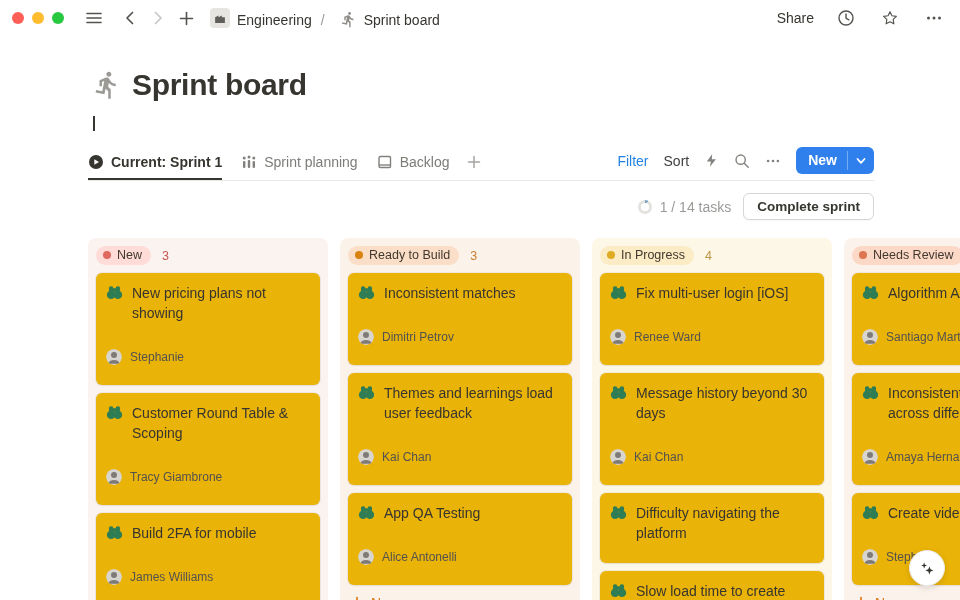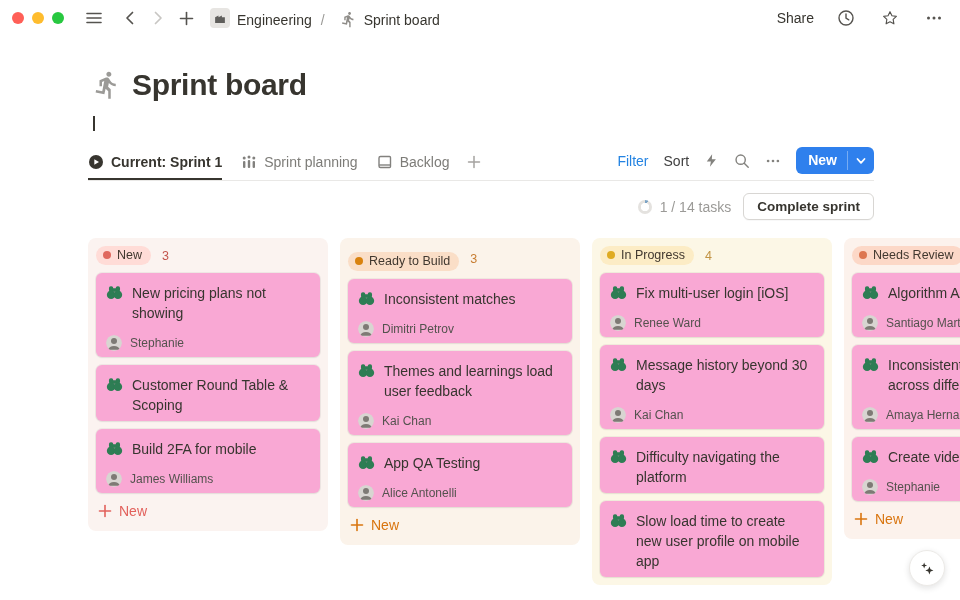--- a/index.html
+++ b/index.html
@@ -49,26 +49,26 @@
   .progress-text { font-size:14px; color:#9b9a97; margin-right:4px; }
   .complete-btn { font-size:13.5px; font-weight:600; color:#37352f; background:#fff; border:1px solid #d8d6d3; border-radius:6px; padding:5px 13px; cursor:pointer; box-shadow:0 1px 1px rgba(15,15,15,.03); }
   
   .board { margin-top:18px; display:flex; gap:12px; align-items:flex-start; }
   .board-column { width:240px; flex:0 0 240px; border-radius:8px; padding:6px 8px 8px 8px; }
   .col-header { display:flex; align-items:center; margin:2px 0 8px 0; }
   .col-pill { display:inline-flex; align-items:center; gap:6px; border-radius:11px; padding:2px 9px 3px 7px; font-size:12.5px; color:#41382f; }
   .col-dot { width:8px; height:8px; border-radius:50%; }
   .col-count { font-size:12.5px; margin-left:11px; }
   .cards { display:flex; flex-direction:column; gap:8px; }
-  .card { background:#f9a8d4; border-radius:6px; padding:10px 12px 6px 10px; cursor:pointer;
+  .card { background:#eab308; border-radius:6px; padding:10px 12px 20px 10px; cursor:pointer;
     box-shadow:0 0 0 1px rgba(15,15,15,.05), 0 1px 2px rgba(15,15,15,.05); }
   .card-title-row { display:flex; gap:9px; }
   .card-icon { flex:0 0 17px; margin-top:1px; }
   .card-title { font-size:14px; line-height:20px; font-weight:500; color:#37352f; }
-  .card-assignee { display:flex; align-items:center; gap:8px; margin-top:12px; }
+  .card-assignee { display:flex; align-items:center; gap:8px; margin-top:26px; }
   .avatar { width:16px; height:16px; border-radius:50%; overflow:hidden; flex:0 0 16px; }
   .assignee-name { font-size:12px; color:#54524e; }
   .add-card { display:flex; align-items:center; gap:7px; margin-top:6px; padding:4px 2px; font-size:14px; background:none; border:none; cursor:pointer; }
   
   .ai-fab { position:absolute; right:15px; bottom:14px; width:36px; height:36px; border-radius:50%; background:#fff; border:1px solid #eceae7; box-shadow:0 2px 6px rgba(15,15,15,.12); display:flex; align-items:center; justify-content:center; cursor:pointer; color:#37352f; }
   svg { display:block; }
 </style>
 </head>
 <body>
 
@@ -276,20 +276,30 @@
                 <svg width="17" height="17" viewBox="0 0 24 24" fill="#2e7d54">
                   <rect x="4.2" y="3" width="6" height="8" rx="2.6"></rect>
                   <rect x="13.8" y="3" width="6" height="8" rx="2.6"></rect>
                   <rect x="9.5" y="6" width="5" height="5"></rect>
                   <circle cx="7.2" cy="15.2" r="6"></circle>
                   <circle cx="16.8" cy="15.2" r="6"></circle>
                 </svg>
               </span>
               <span class="card-title">Customer Round Table &amp; Scoping</span>
             </div>
+            <div class="card-assignee">
+              <span class="avatar">
+                <svg width="16" height="16" viewBox="0 0 16 16">
+                  <circle cx="8" cy="8" r="8" fill="#d8d5d1"></circle>
+                  <circle cx="8" cy="6" r="3" fill="#7e7a75"></circle>
+                  <path d="M2.2 14.8a5.9 4.8 0 0 1 11.6 0z" fill="#7e7a75"></path>
+                </svg>
+              </span>
+              <span class="assignee-name">Tracy Giambrone</span>
+            </div>
           </div>
           <div class="card">
             <div class="card-title-row">
               <span class="card-icon">
                 <svg width="17" height="17" viewBox="0 0 24 24" fill="#2e7d54">
                   <rect x="4.2" y="3" width="6" height="8" rx="2.6"></rect>
                   <rect x="13.8" y="3" width="6" height="8" rx="2.6"></rect>
                   <rect x="9.5" y="6" width="5" height="5"></rect>
                   <circle cx="7.2" cy="15.2" r="6"></circle>
                   <circle cx="16.8" cy="15.2" r="6"></circle>
@@ -316,21 +326,21 @@
                 <line x1="7" y1="1.5" x2="7" y2="12.5"></line>
                 <line x1="1.5" y1="7" x2="12.5" y2="7"></line>
               </g>
             </svg>
           </span>
           <span>New</span>
         </button>
       </div>
       <div class="board-column" style="background: rgb(251, 243, 234);">
         <div class="col-header">
-          <span class="col-pill" style="background: rgb(250, 222, 199); margin-top: 6px;">
+          <span class="col-pill" style="background: rgb(250, 222, 199);">
             <span class="col-dot" style="background: rgb(217, 130, 14);"></span>
             <span>Ready to Build</span>
           </span>
           <span class="col-count" style="color: rgb(199, 125, 50);">3</span>
         </div>
         <div class="cards">
           <div class="card">
             <div class="card-title-row">
               <span class="card-icon">
                 <svg width="17" height="17" viewBox="0 0 24 24" fill="#2e7d54">

